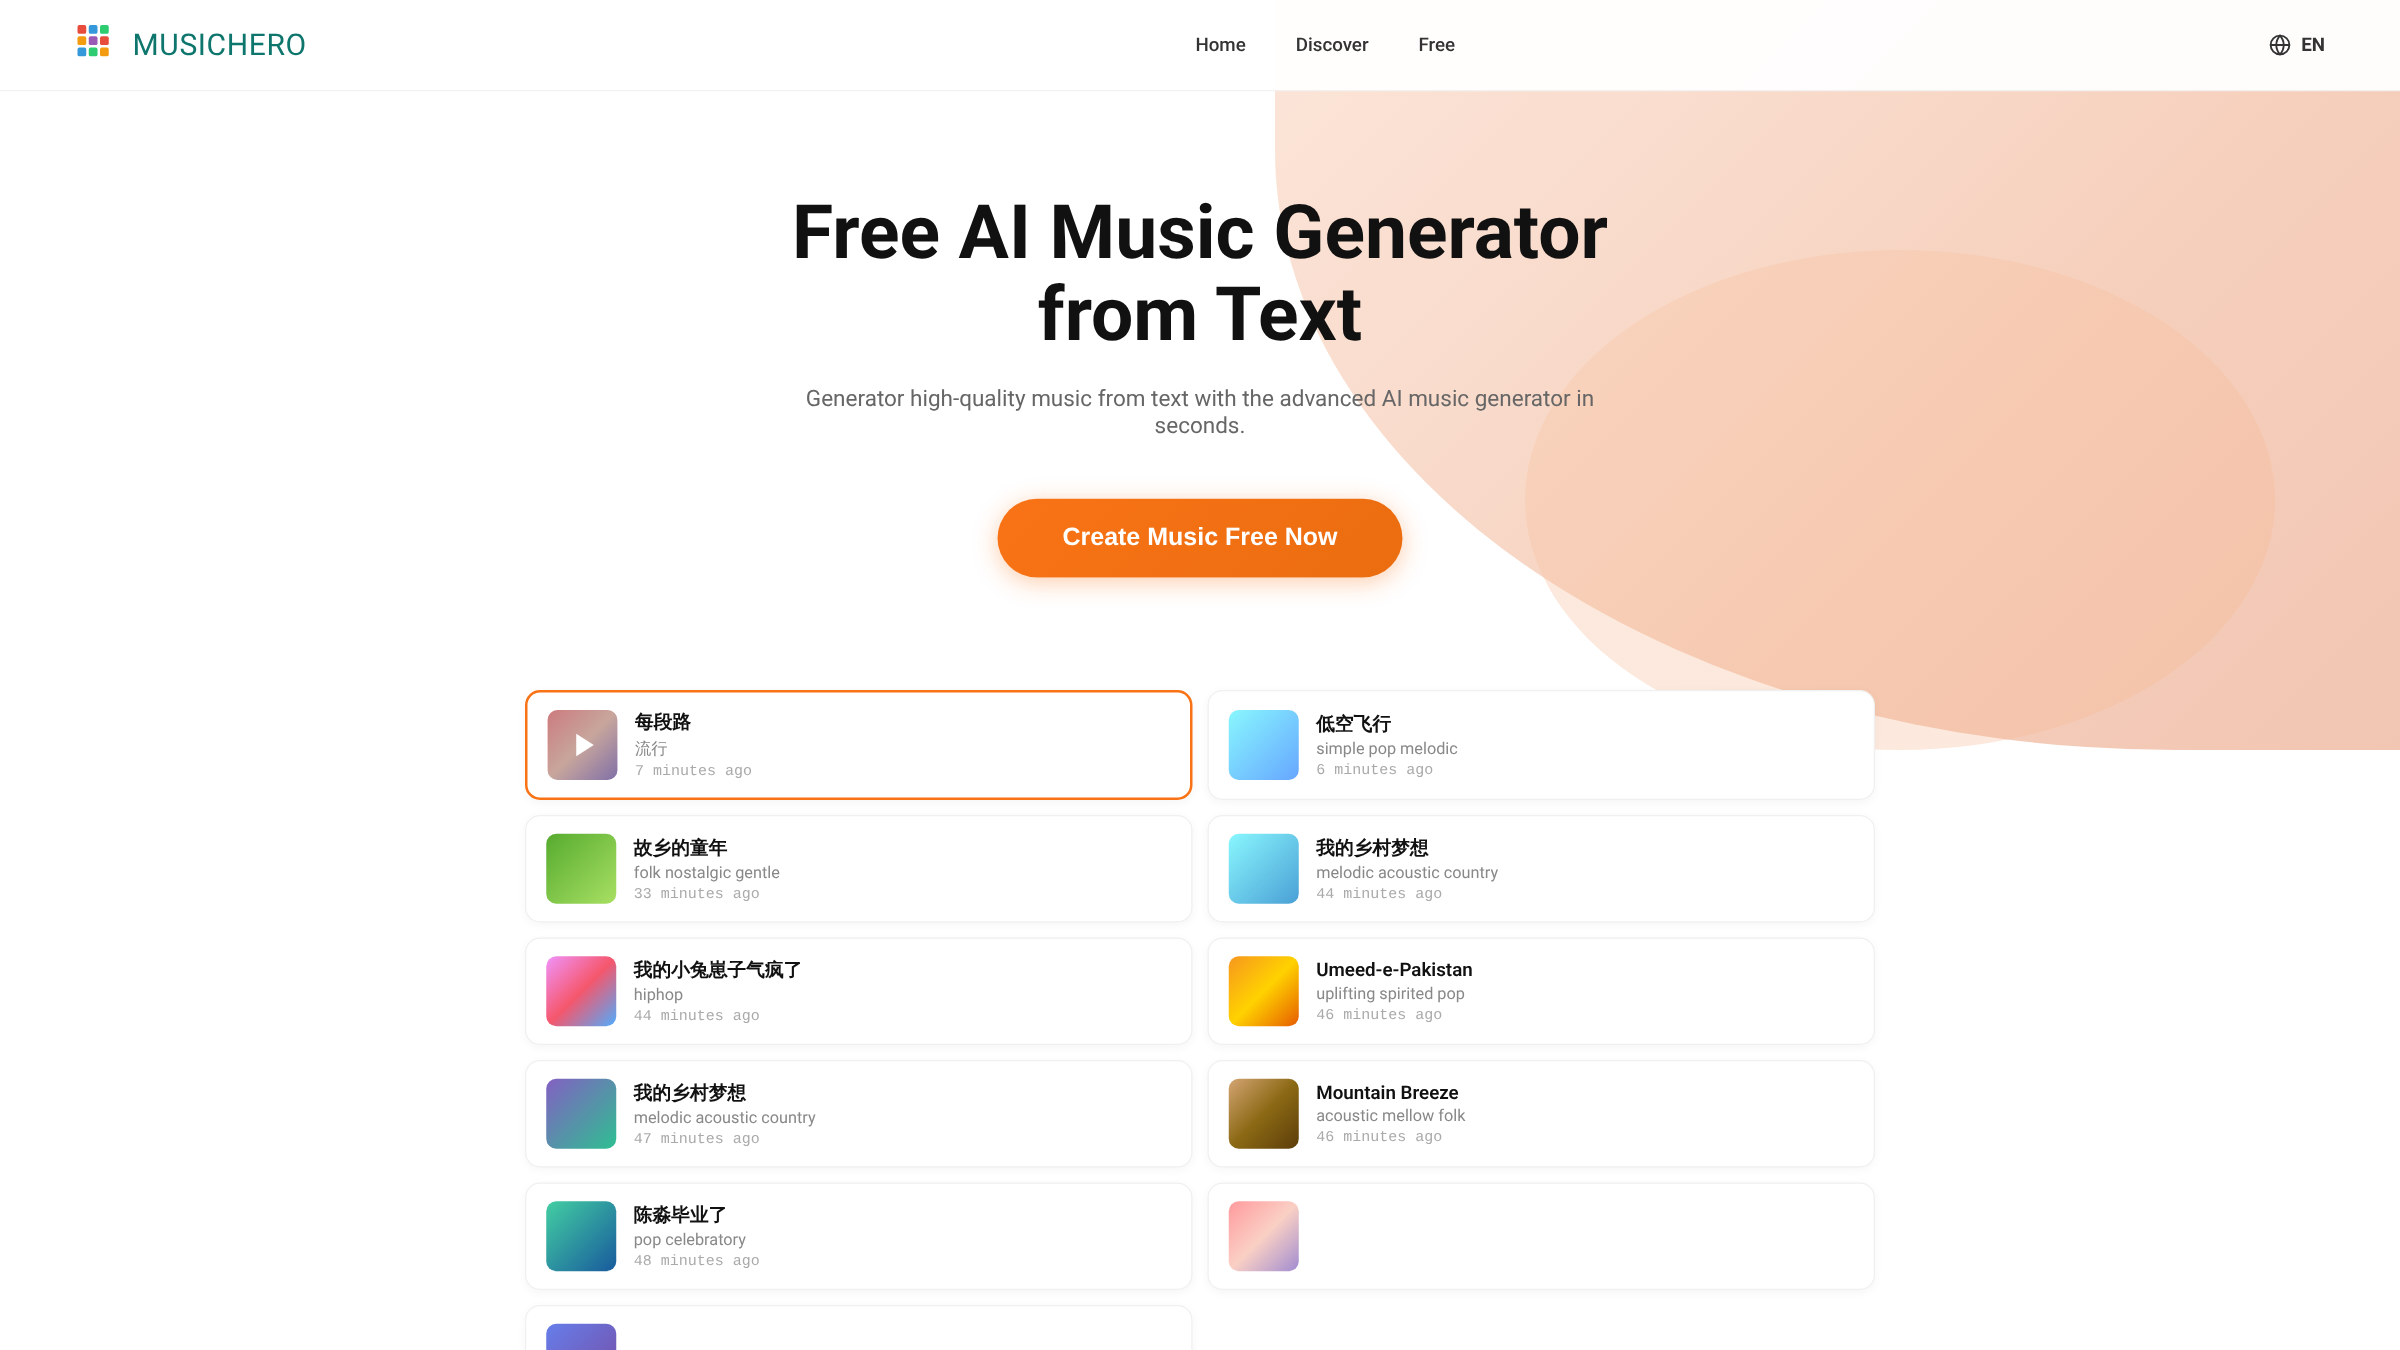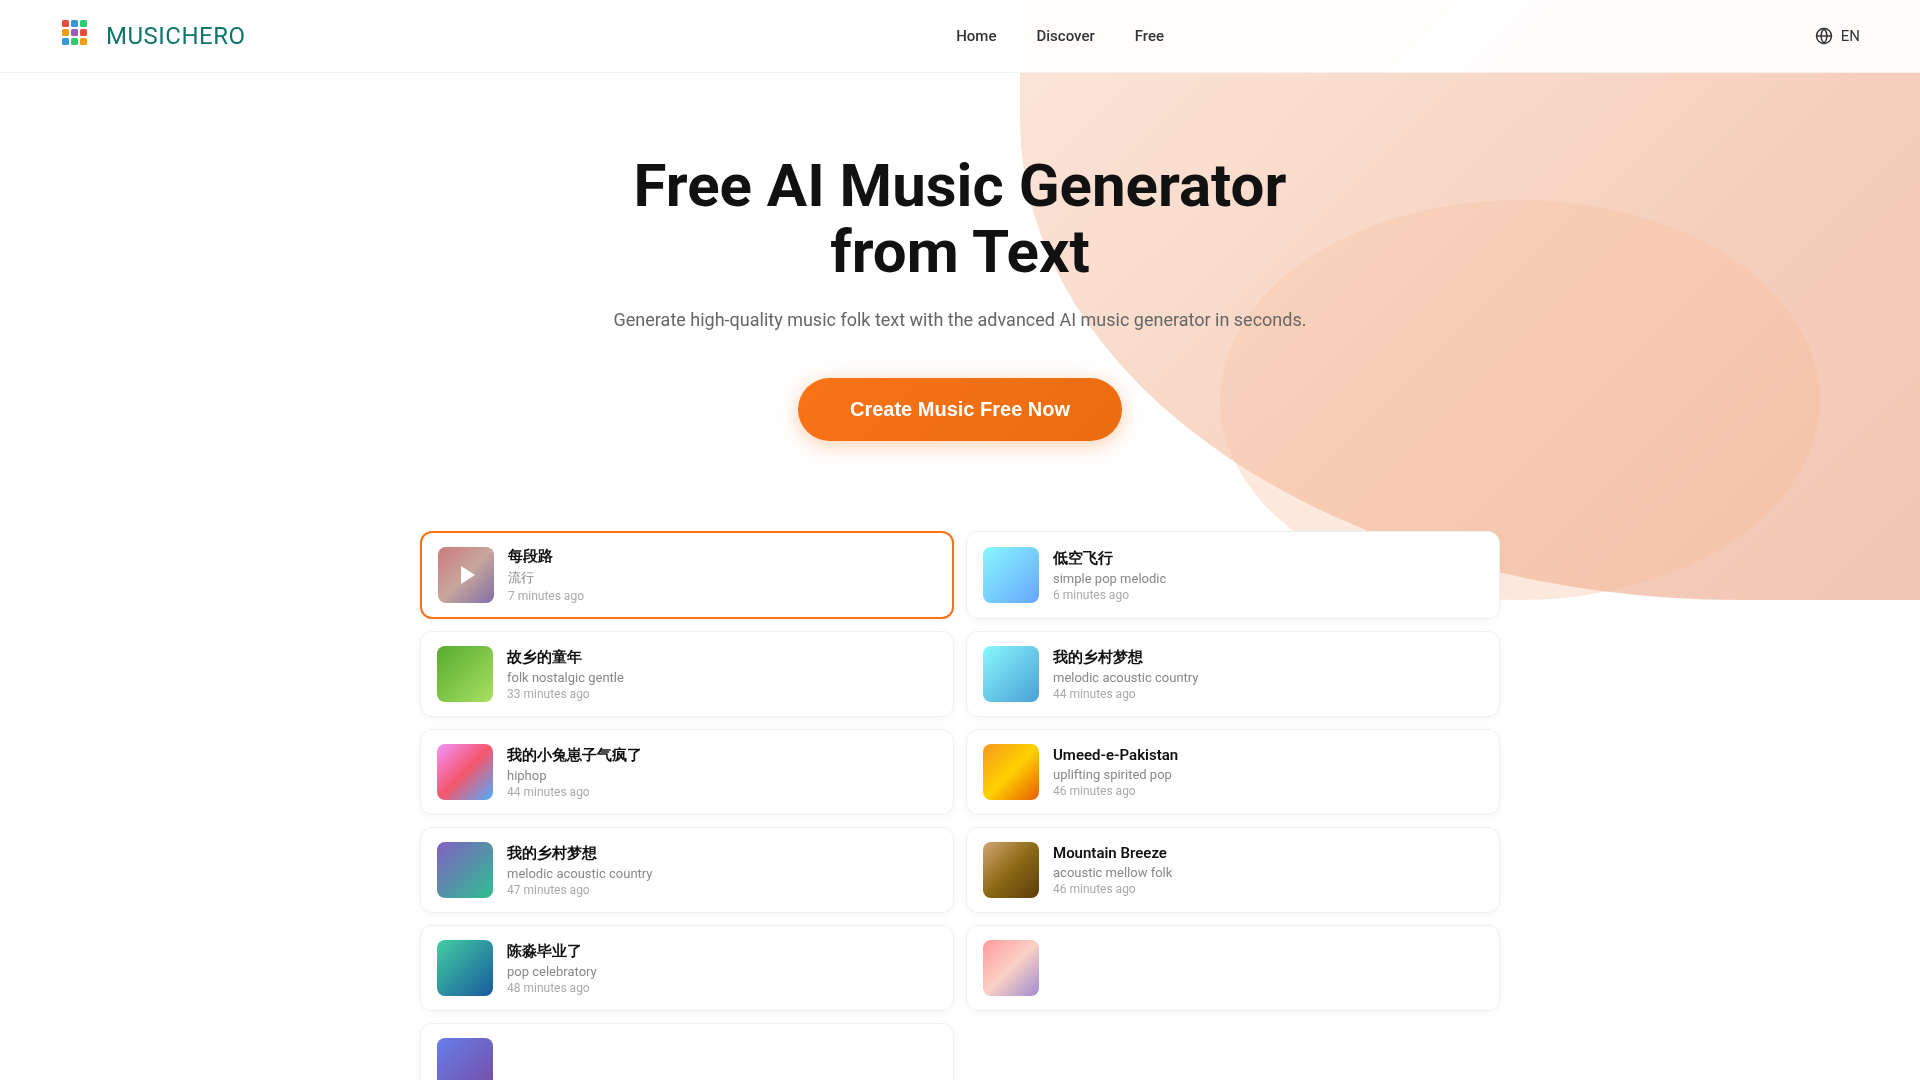--- a/index.html
+++ b/index.html
@@ -72,21 +72,21 @@
       color: #333;
       text-decoration: none;
       font-weight: 500;
     }
     .nav-right {
       display: flex;
       align-items: flex-start;
       gap: 8px;
       font-size: 15px;
       color: #333;
-      font-weight: 400;
+      font-weight: 700;
     }
 
     
     .hero {
       position: relative;
       z-index: 5;
       text-align: center;
       padding: 80px 20px 50px;
     }
     .hero-title {
@@ -181,20 +181,21 @@
       margin-bottom: 3px;
     }
     .music-tags {
       font-size: 13px;
       color: #888;
       margin-bottom: 2px;
     }
     .music-time {
       font-size: 12px;
       color: #aaa;
+      font-family: Liberation Mono, monospace;
     }
 
     
     .thumb-colorful1 { background: linear-gradient(135deg, #ff9a9e 0%, #fad0c4 50%, #a18cd1 100%); }
     .thumb-nature1 { background: linear-gradient(135deg, #56ab2f 0%, #a8e063 100%); }
     .thumb-mandala { background: linear-gradient(135deg, #f093fb 0%, #f5576c 50%, #4facfe 100%); }
     .thumb-abstract1 { background: linear-gradient(135deg, #667eea 0%, #764ba2 100%); }
     .thumb-sky { background: linear-gradient(135deg, #89f7fe 0%, #66a6ff 100%); }
     .thumb-desert { background: linear-gradient(135deg, #d4a574 0%, #8b6914 50%, #5c3d0a 100%); }
     .thumb-sunset { background: linear-gradient(135deg, #f7971e 0%, #ffd200 50%, #e65c00 100%); }
@@ -246,21 +247,21 @@
     </svg>
     <span>EN</span>
   </div>
 </nav>
 
 <section class="hero">
   <h1 class="hero-title">
     <span>Free AI Music Generator</span><br>
     <span>from Text</span>
   </h1>
-  <p class="hero-subtitle">Generate high-quality music folk text with the advanced AI music generator in seconds.</p>
+  <p class="hero-subtitle">Generator high-quality music from text with the advanced AI music generator in seconds.</p>
   <button class="cta-button">Create Music Free Now</button>
 </section>
 
 <div class="music-grid-container">
   <div class="music-grid" id="music-grid">
   <div class="music-card active">
     <div class="music-thumb thumb-colorful1">
       <div class="play-overlay">
             <div class="play-triangle"></div>
           </div>

